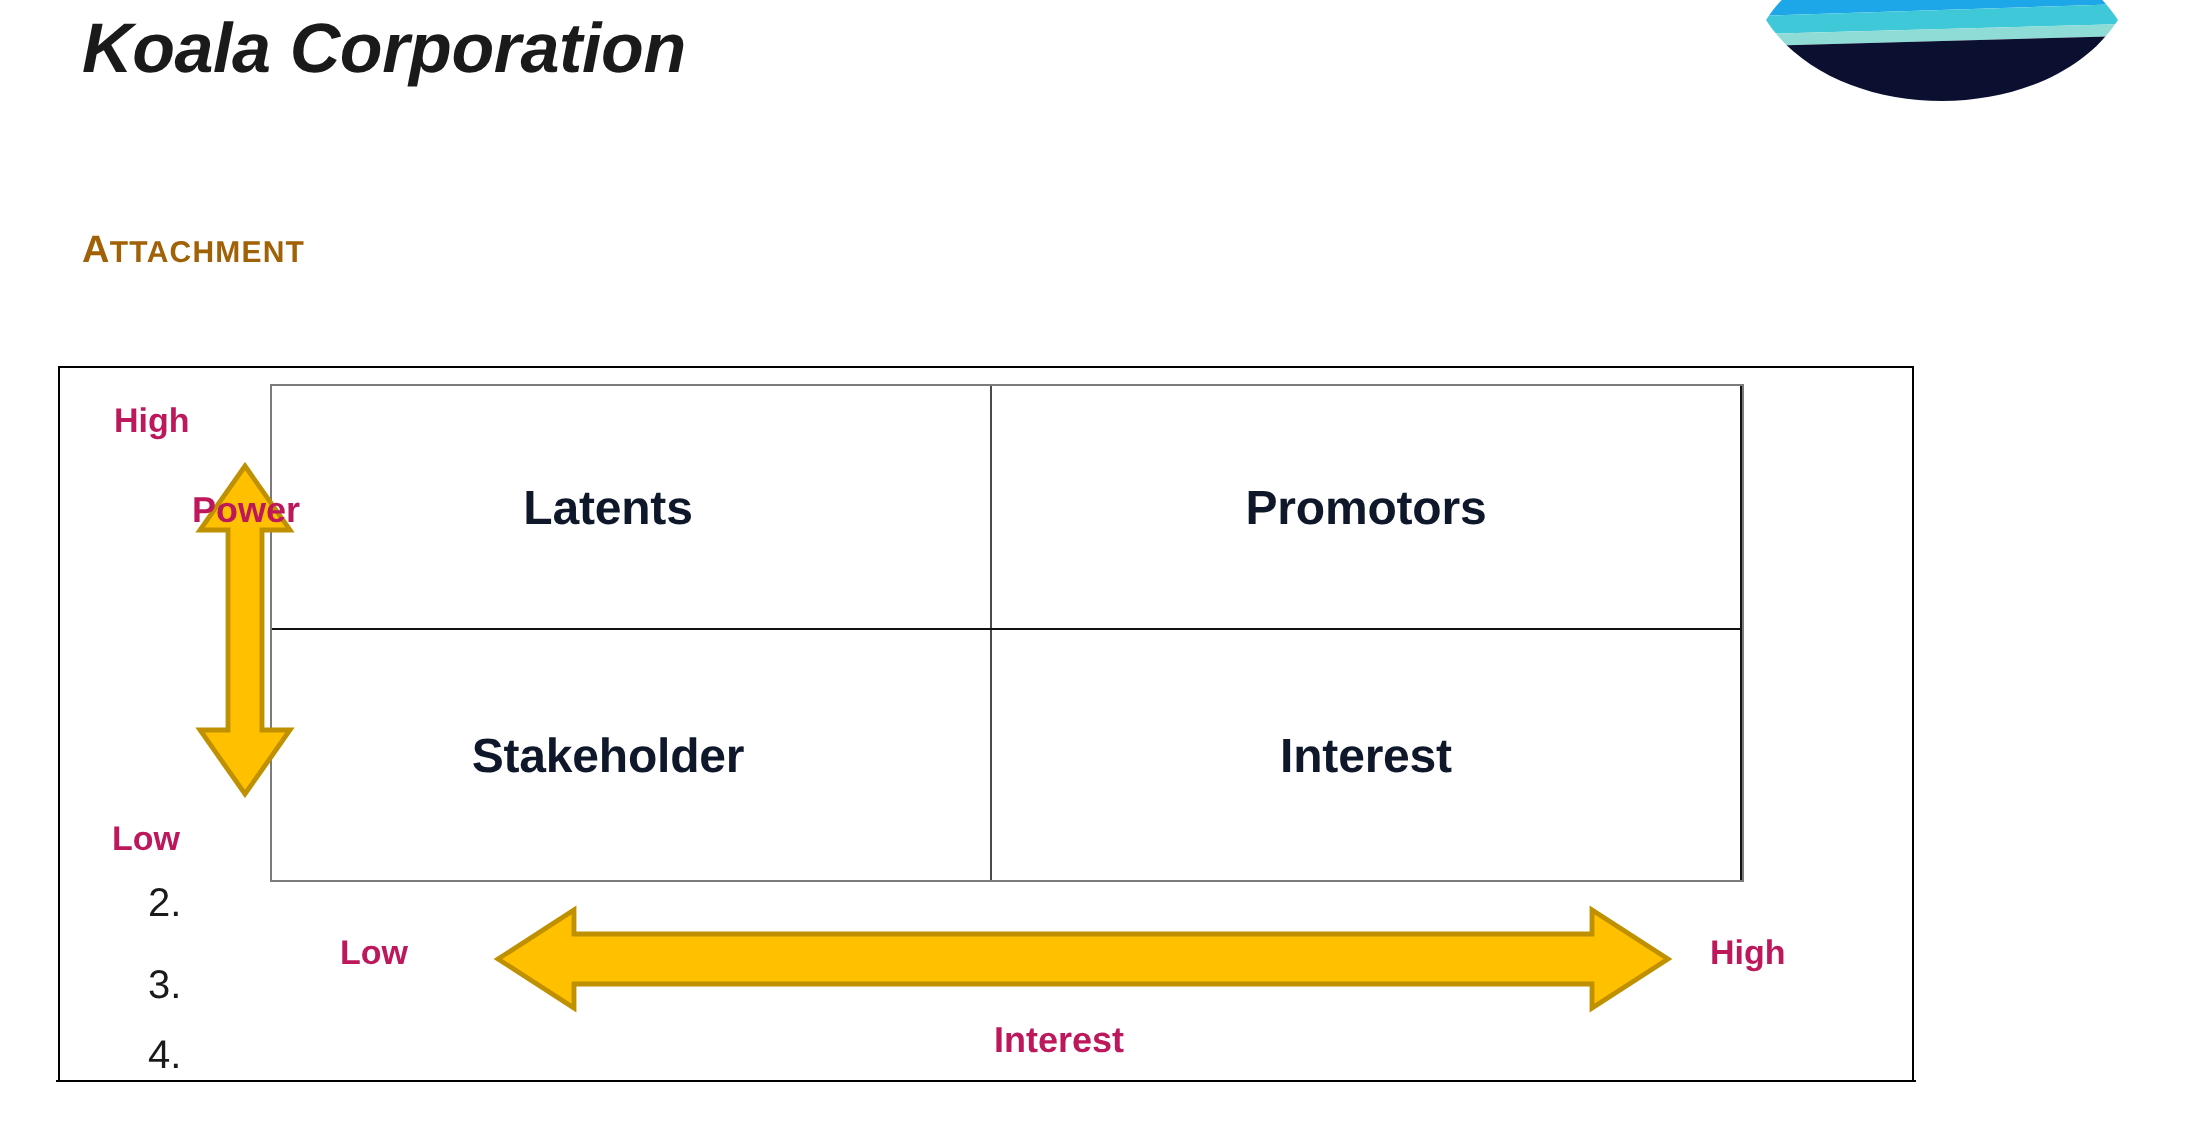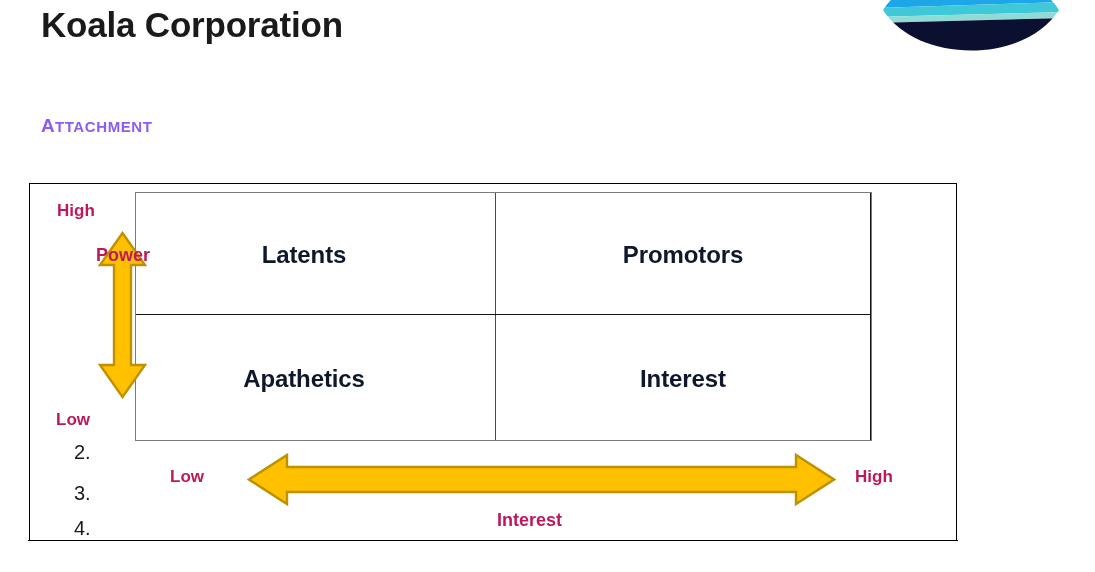--- a/index.html
+++ b/index.html
@@ -25,37 +25,38 @@
   .doc-title {
     position: absolute;
     left: 41px;
     top: 4px;
     font-size: 35px;
     font-weight: bold;
     letter-spacing: -0.2px;
     color: #1a1a1a;
     line-height: 1.18;
     white-space: nowrap;
+    font-style: italic;
   }
 
   .logo {
     position: absolute;
     left: 878px;
     top: -38px;
     width: 186px;
     height: 96px;
   }
 
   
   .attachment-label {
     position: absolute;
     left: 41px;
     top: 115px;
     white-space: nowrap;
-    color: #8b5cf6;
+    color: #a16207;
   }
   .attachment-label .cap {
     font-size: 19px;
     font-weight: bold;
     letter-spacing: 0.2px;
   }
   .attachment-label .rest {
     font-size: 15px;
     font-weight: bold;
     letter-spacing: 0.6px;
@@ -223,21 +224,21 @@
   <div class="frame"></div>
 
   <div class="matrix">
     <div class="inner-right"></div>
     <div class="v-divider"></div>
     <div class="h-divider"></div>
   </div>
 
   <div class="quad quad-latents">Latents</div>
   <div class="quad quad-promotors">Promotors</div>
-  <div class="quad quad-apathetics">Apathetics</div>
+  <div class="quad quad-apathetics">Stakeholder</div>
   <div class="quad quad-defenders">Interest</div>
 
   <div class="arrow-vertical">
     <svg viewBox="0 0 51 168" width="51" height="168" aria-hidden="true">
       <polygon points="25.5,2 48,34 34,34 34,134 48,134 25.5,166 3,134 17,134 17,34 3,34" fill="#FFC000" stroke="#BF9000" stroke-width="2.4" stroke-linejoin="miter"></polygon>
     </svg>
   </div>
 
   <div class="arrow-horizontal">
     <svg viewBox="0 0 589 55" width="589" height="55" aria-hidden="true">

